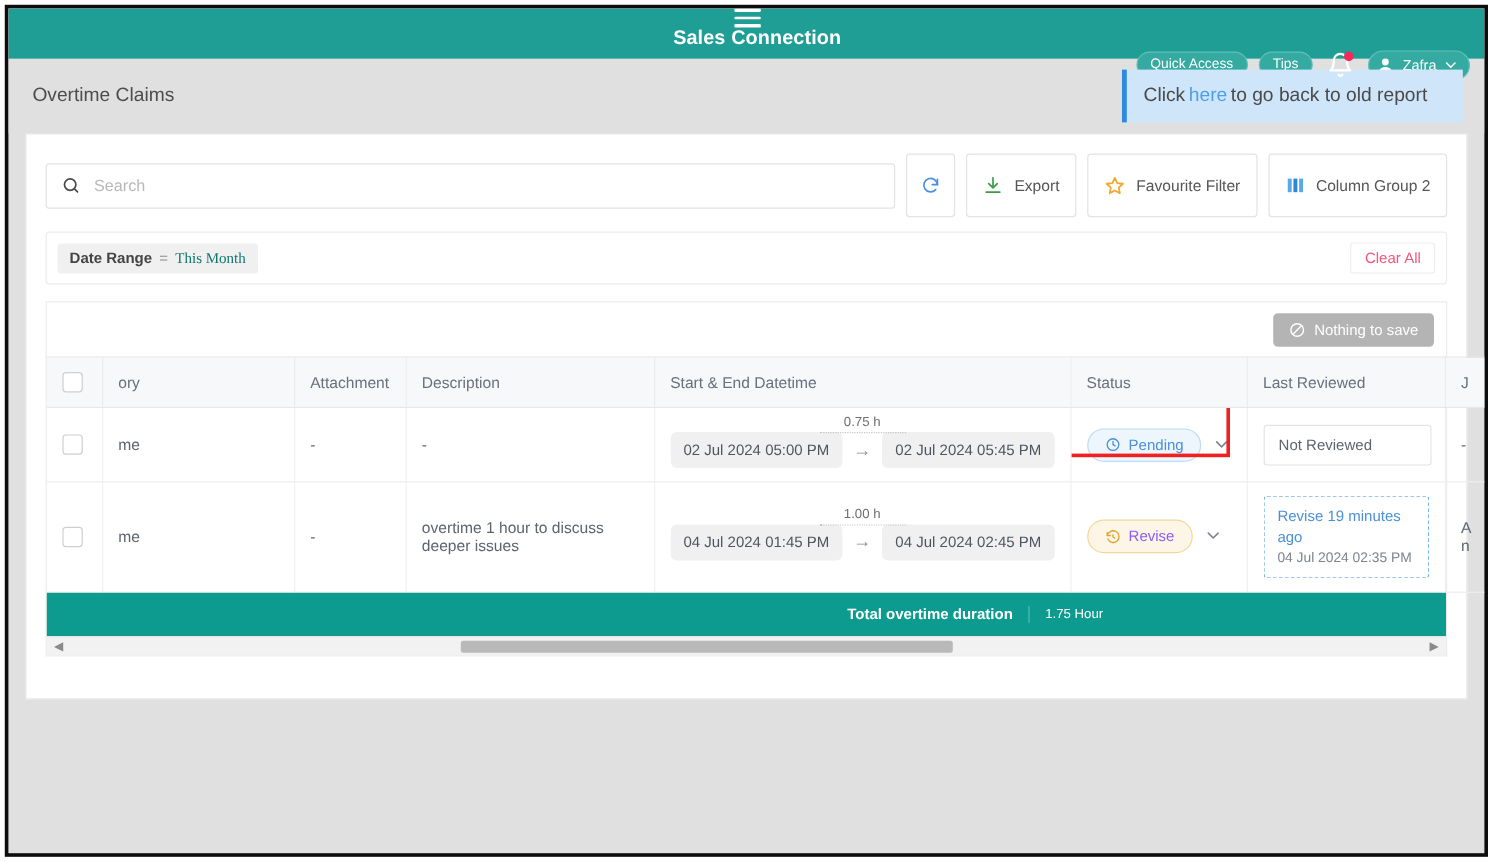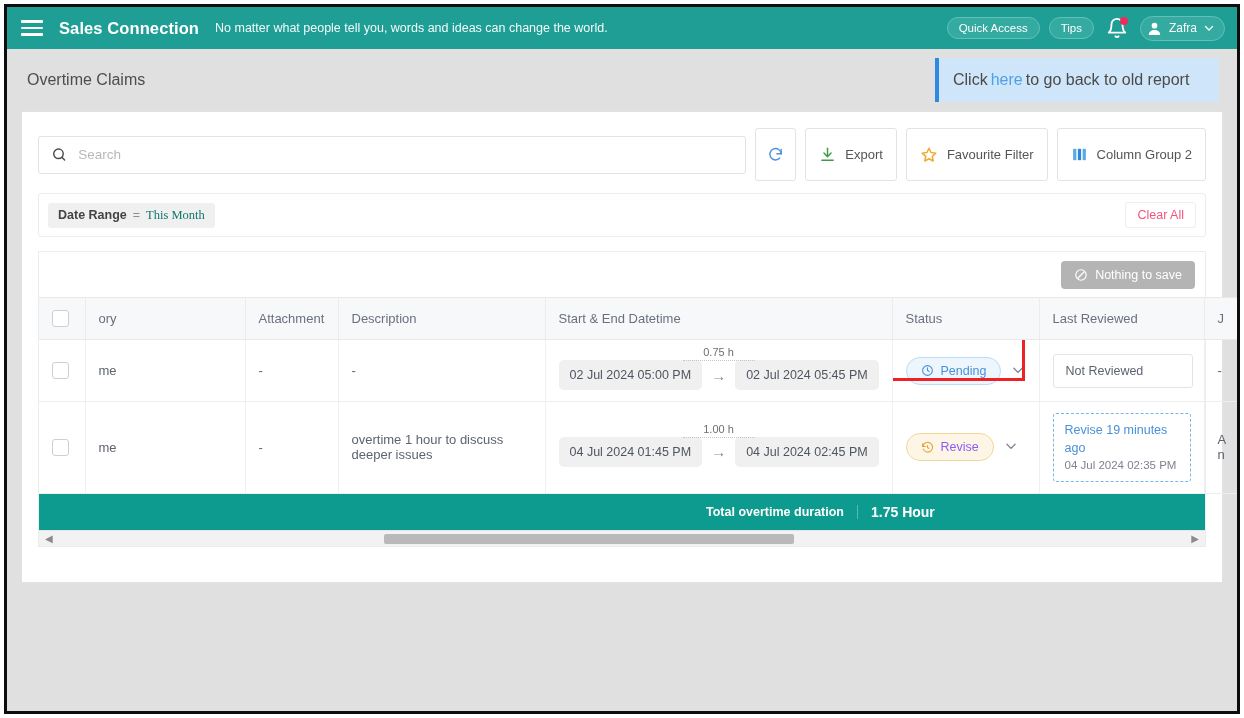--- a/index.html
+++ b/index.html
@@ -15,20 +15,21 @@
     border: 3px solid #0d0d0d;
     background: #e0e0e0;
     overflow: hidden;
   }
 
   
   .topnav {
     height: 42px; background: #1f9e95;
     display: flex; align-items: center; padding: 0 12px 0 14px;
     color: #ffffff;
+    flex-direction: column;
   }
   .hamburger { width: 22px; display: flex; flex-direction: column; gap: 4px; cursor: pointer; }
   .hamburger span { display: block; height: 2.5px; background: #fff; border-radius: 1px; }
   .brand { font-size: 16.5px; font-weight: bold; margin-left: 16px; letter-spacing: .1px; }
   .tagline { font-size: 12.5px; margin-left: 16px; color: #f2fbfa; font-weight: 400; }
   .nav-right { margin-left: auto; display: flex; align-items: center; gap: 9px; }
   .pill {
     background: #34aaa1; border: 1px solid #62c0b9; color: #ffffff;
     border-radius: 13px; font-size: 11.5px; padding: 4px 11px; cursor: pointer;
     white-space: nowrap;
@@ -162,21 +163,21 @@
     display: inline-block; line-height: 1.45;
   }
   .revbox .t1 { font-size: 12.5px; color: #4a90d9; }
   .revbox .t2 { font-size: 11.5px; color: #7d8390; }
 
   .totalrow { background: #0c9b8e; color: #ffffff; height: 36px; display: flex; align-items: center; }
   .totalrow .lbl {
     flex: 1; text-align: right; font-size: 12.5px; font-weight: bold; padding-right: 13px;
     border-right: 1px solid #55bdb3;
   }
-  .totalrow .val { width: 347px; font-size: 14px; font-weight: bold; padding-left: 13px; }
+  .totalrow .val { width: 347px; font-size: 11px; font-weight: normal; padding-left: 13px; }
 
   .hscroll {
     height: 16px; background: #f2f2f2; position: relative; border-top: 1px solid #e5e5e5;
   }
   .hscroll .thumb {
     position: absolute; left: 345px; top: 3px; height: 10px; width: 410px;
     background: #b9b9b9; border-radius: 2px; cursor: pointer;
   }
   .hscroll .arr { position: absolute; top: 2px; font-size: 10px; color: #8a8a8a; cursor: pointer; }
   .hscroll .arr.l { left: 6px; }
@@ -202,21 +203,20 @@
 
 <div class="frame">
 
   <div class="topnav">
     <div class="hamburger">
       <span></span>
         <span></span>
         <span></span>
     </div>
     <div class="brand">Sales Connection</div>
-    <div class="tagline">No matter what people tell you, words and ideas can change the world.</div>
 
     <div class="nav-right">
       <div class="pill">Quick Access</div>
       <div class="pill">Tips</div>
       <div class="bell-wrap">
         <svg viewBox="0 0 24 24" width="22" height="22" fill="none" stroke="#ffffff" stroke-width="2" stroke-linecap="round" stroke-linejoin="round">
           <path d="M18 8a6 6 0 0 0-12 0c0 7-3 9-3 9h18s-3-2-3-9"></path>
           <path d="M13.73 21a2 2 0 0 1-3.46 0"></path>
         </svg>
         <span class="bell-dot"></span>

